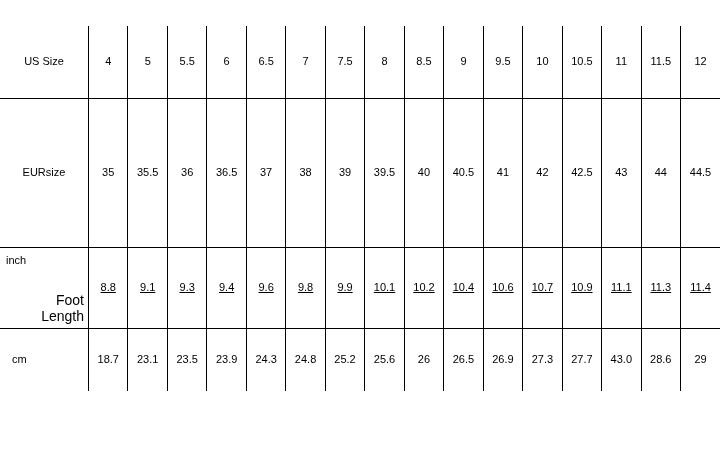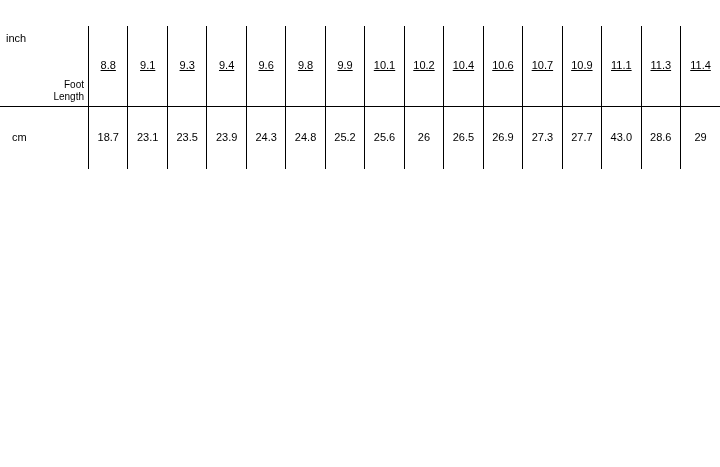--- a/index.html
+++ b/index.html
@@ -83,21 +83,21 @@
   .lbl-inch {
     position: absolute;
     left: 6px;
     top: 6px;
     font-size: 11px;
   }
   .lbl-foot {
     position: absolute;
     right: 4px;
     bottom: 4px;
-    font-size: 10px;
+    font-size: 14px;
     text-align: right;
     line-height: 1.15;
   }
   .lbl-cm {
     position: absolute;
     left: 12px;
     top: 50%;
     transform: translateY(-50%);
     font-size: 11px;
   }
@@ -112,21 +112,63 @@
     color: #000000;
   }
 </style>
 </head>
 <body>
 
 <div class="sheet">
 
   <table class="size-table">
     <tbody>
-
+      <tr class="row-us">
+        <td class="col-label label-cell">
+          <span class="label-us">US Size</span>
+        </td>
+        <td>4</td>
+        <td>5</td>
+        <td>5.5</td>
+        <td>6</td>
+        <td>6.5</td>
+        <td>7</td>
+        <td>7.5</td>
+        <td>8</td>
+        <td>8.5</td>
+        <td>9</td>
+        <td>9.5</td>
+        <td>10</td>
+        <td>10.5</td>
+        <td>11</td>
+        <td>11.5</td>
+        <td>12</td>
+      </tr>
+
+      <tr class="row-eur">
+        <td class="col-label label-cell">
+          <span class="label-eur">EURsize</span>
+        </td>
+        <td>35</td>
+        <td>35.5</td>
+        <td>36</td>
+        <td>36.5</td>
+        <td>37</td>
+        <td>38</td>
+        <td>39</td>
+        <td>39.5</td>
+        <td>40</td>
+        <td>40.5</td>
+        <td>41</td>
+        <td>42</td>
+        <td>42.5</td>
+        <td>43</td>
+        <td>44</td>
+        <td>44.5</td>
+      </tr>
 
       <tr class="row-inch">
         <td class="col-label label-cell">
           <div class="label-stack">
             <span class="lbl-inch">inch</span>
             <span class="lbl-foot">
               <span>Foot</span><br>
               <span>Length</span>
             </span>
           </div>

